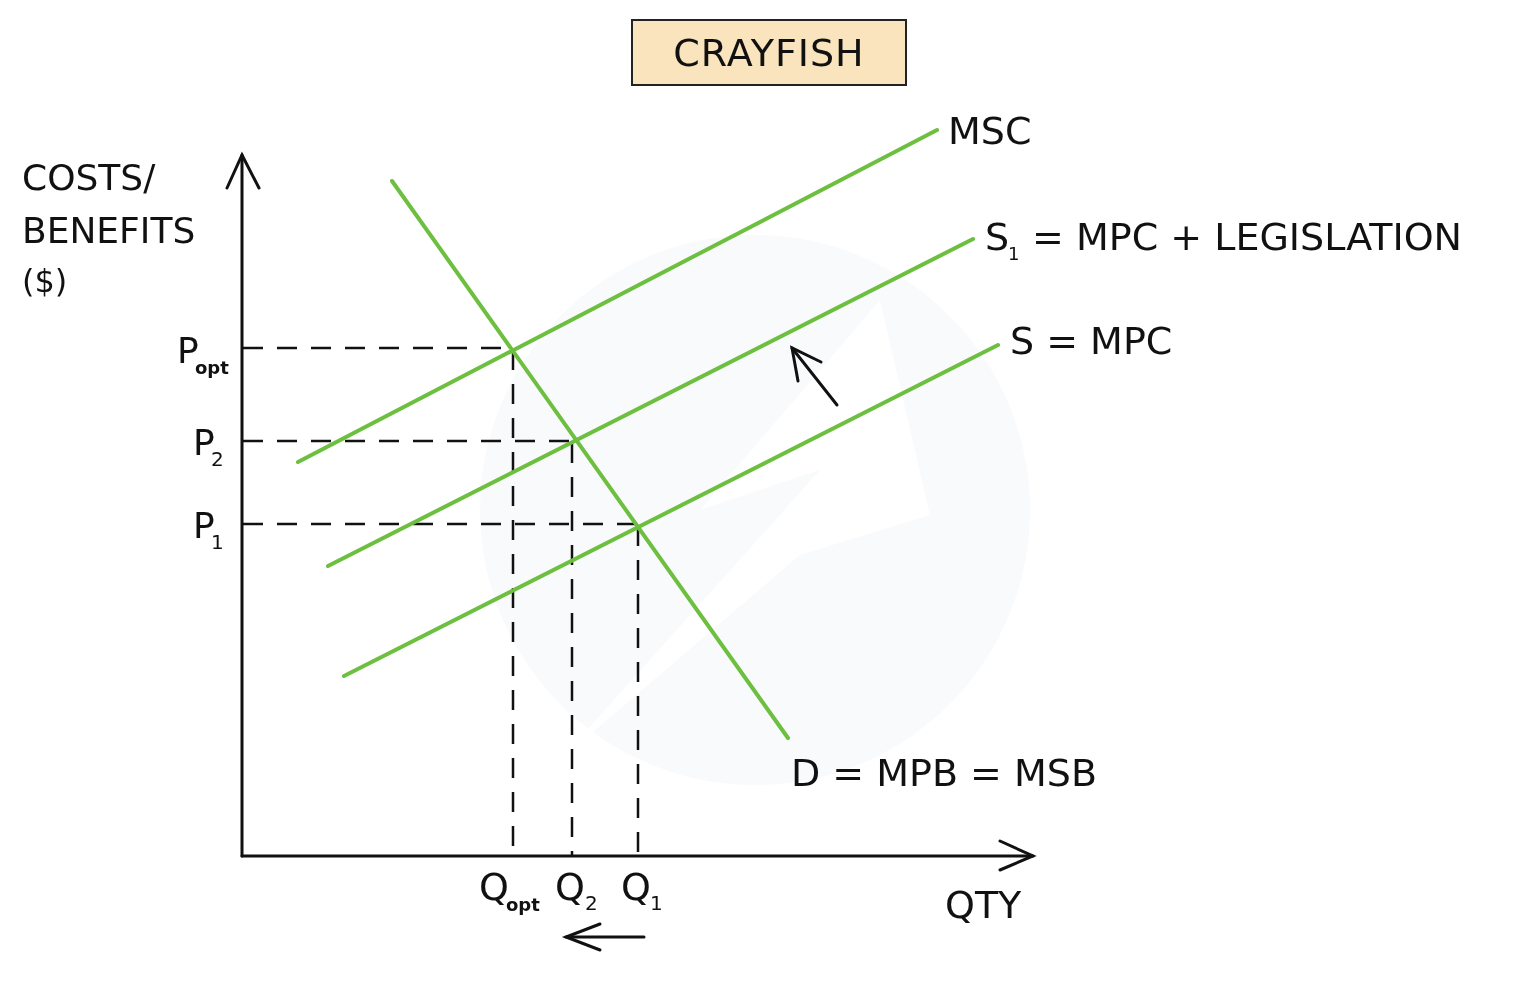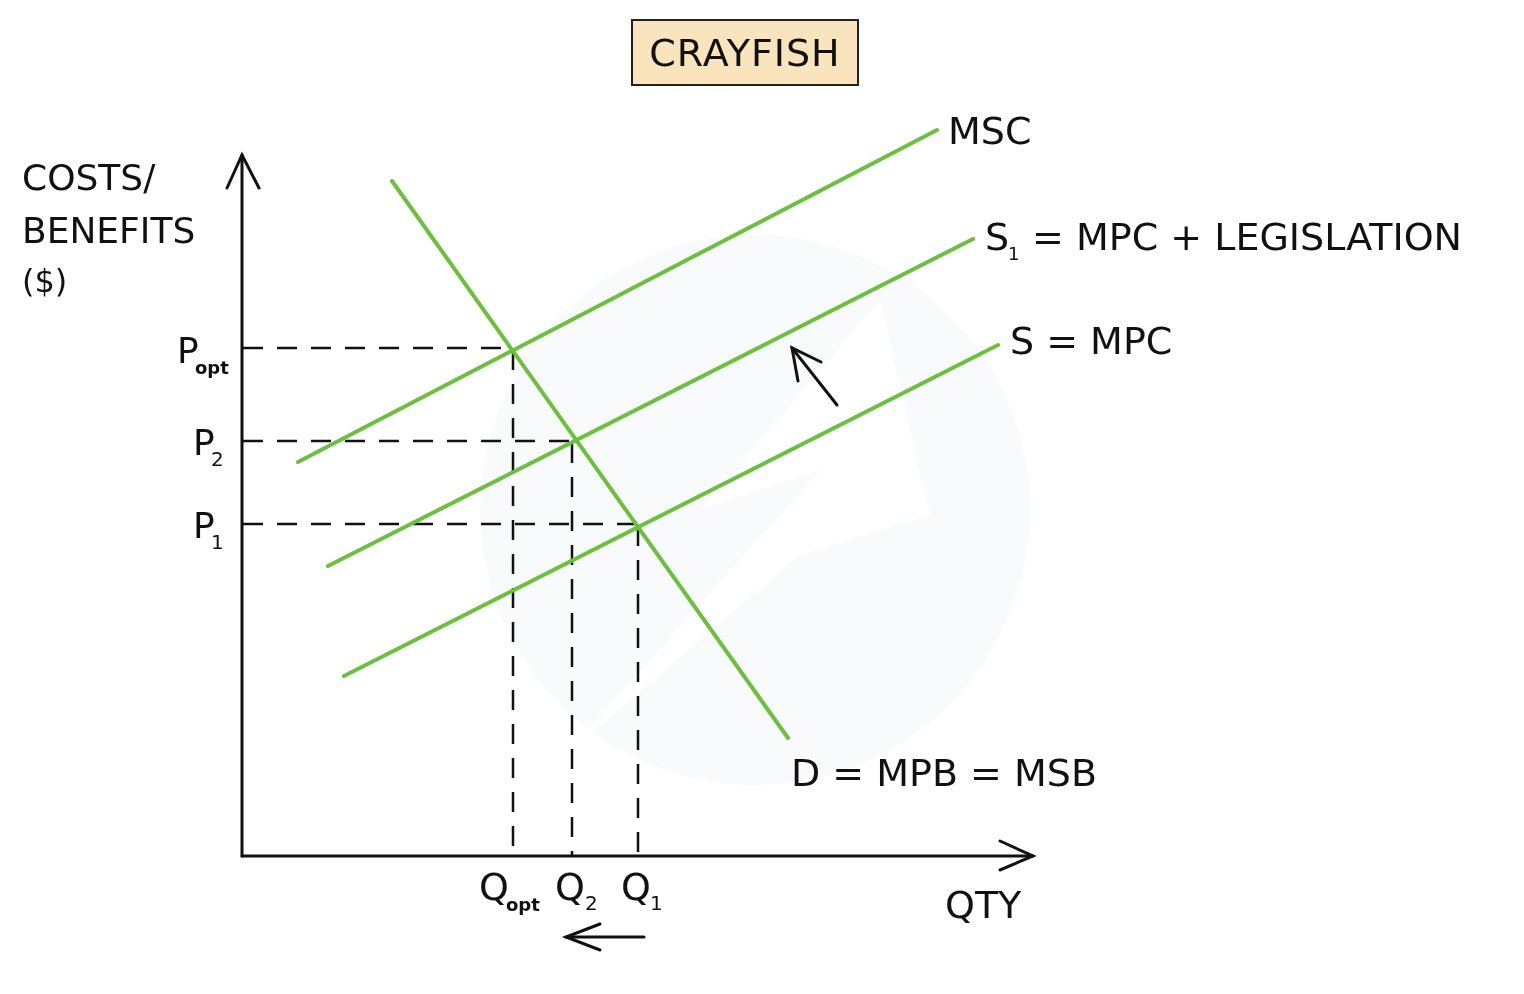--- a/index.html
+++ b/index.html
@@ -1,20 +1,20 @@
 <!DOCTYPE html>
 <html><head>
 <meta charset="utf-8">
 <style>
   html, body { margin:0; padding:0; background:#ffffff; }
   body { width:1524px; height:994px; position:relative; overflow:hidden;
          font-family: "DejaVu Sans", sans-serif; color:#111; }
   svg { position:absolute; left:0; top:0; }
   .lbl { font-family: "DejaVu Sans", sans-serif; fill:#111; }
-  .title-box { position:absolute; left:631px; top:19px; width:228px; height:67px;
+  .title-box { position:absolute; left:631px; top:19px; width:276px; height:67px;
                background:#f9e4bd; border:2px solid #222; box-sizing:border-box;
                display:flex; align-items:center; justify-content:center;
                font-size:38px; letter-spacing:1px; color:#111; }
 </style>
 </head>
 <body>
 
 <div class="title-box">CRAYFISH</div>
 
 <svg width="1524" height="994" viewBox="0 0 1524 994">

